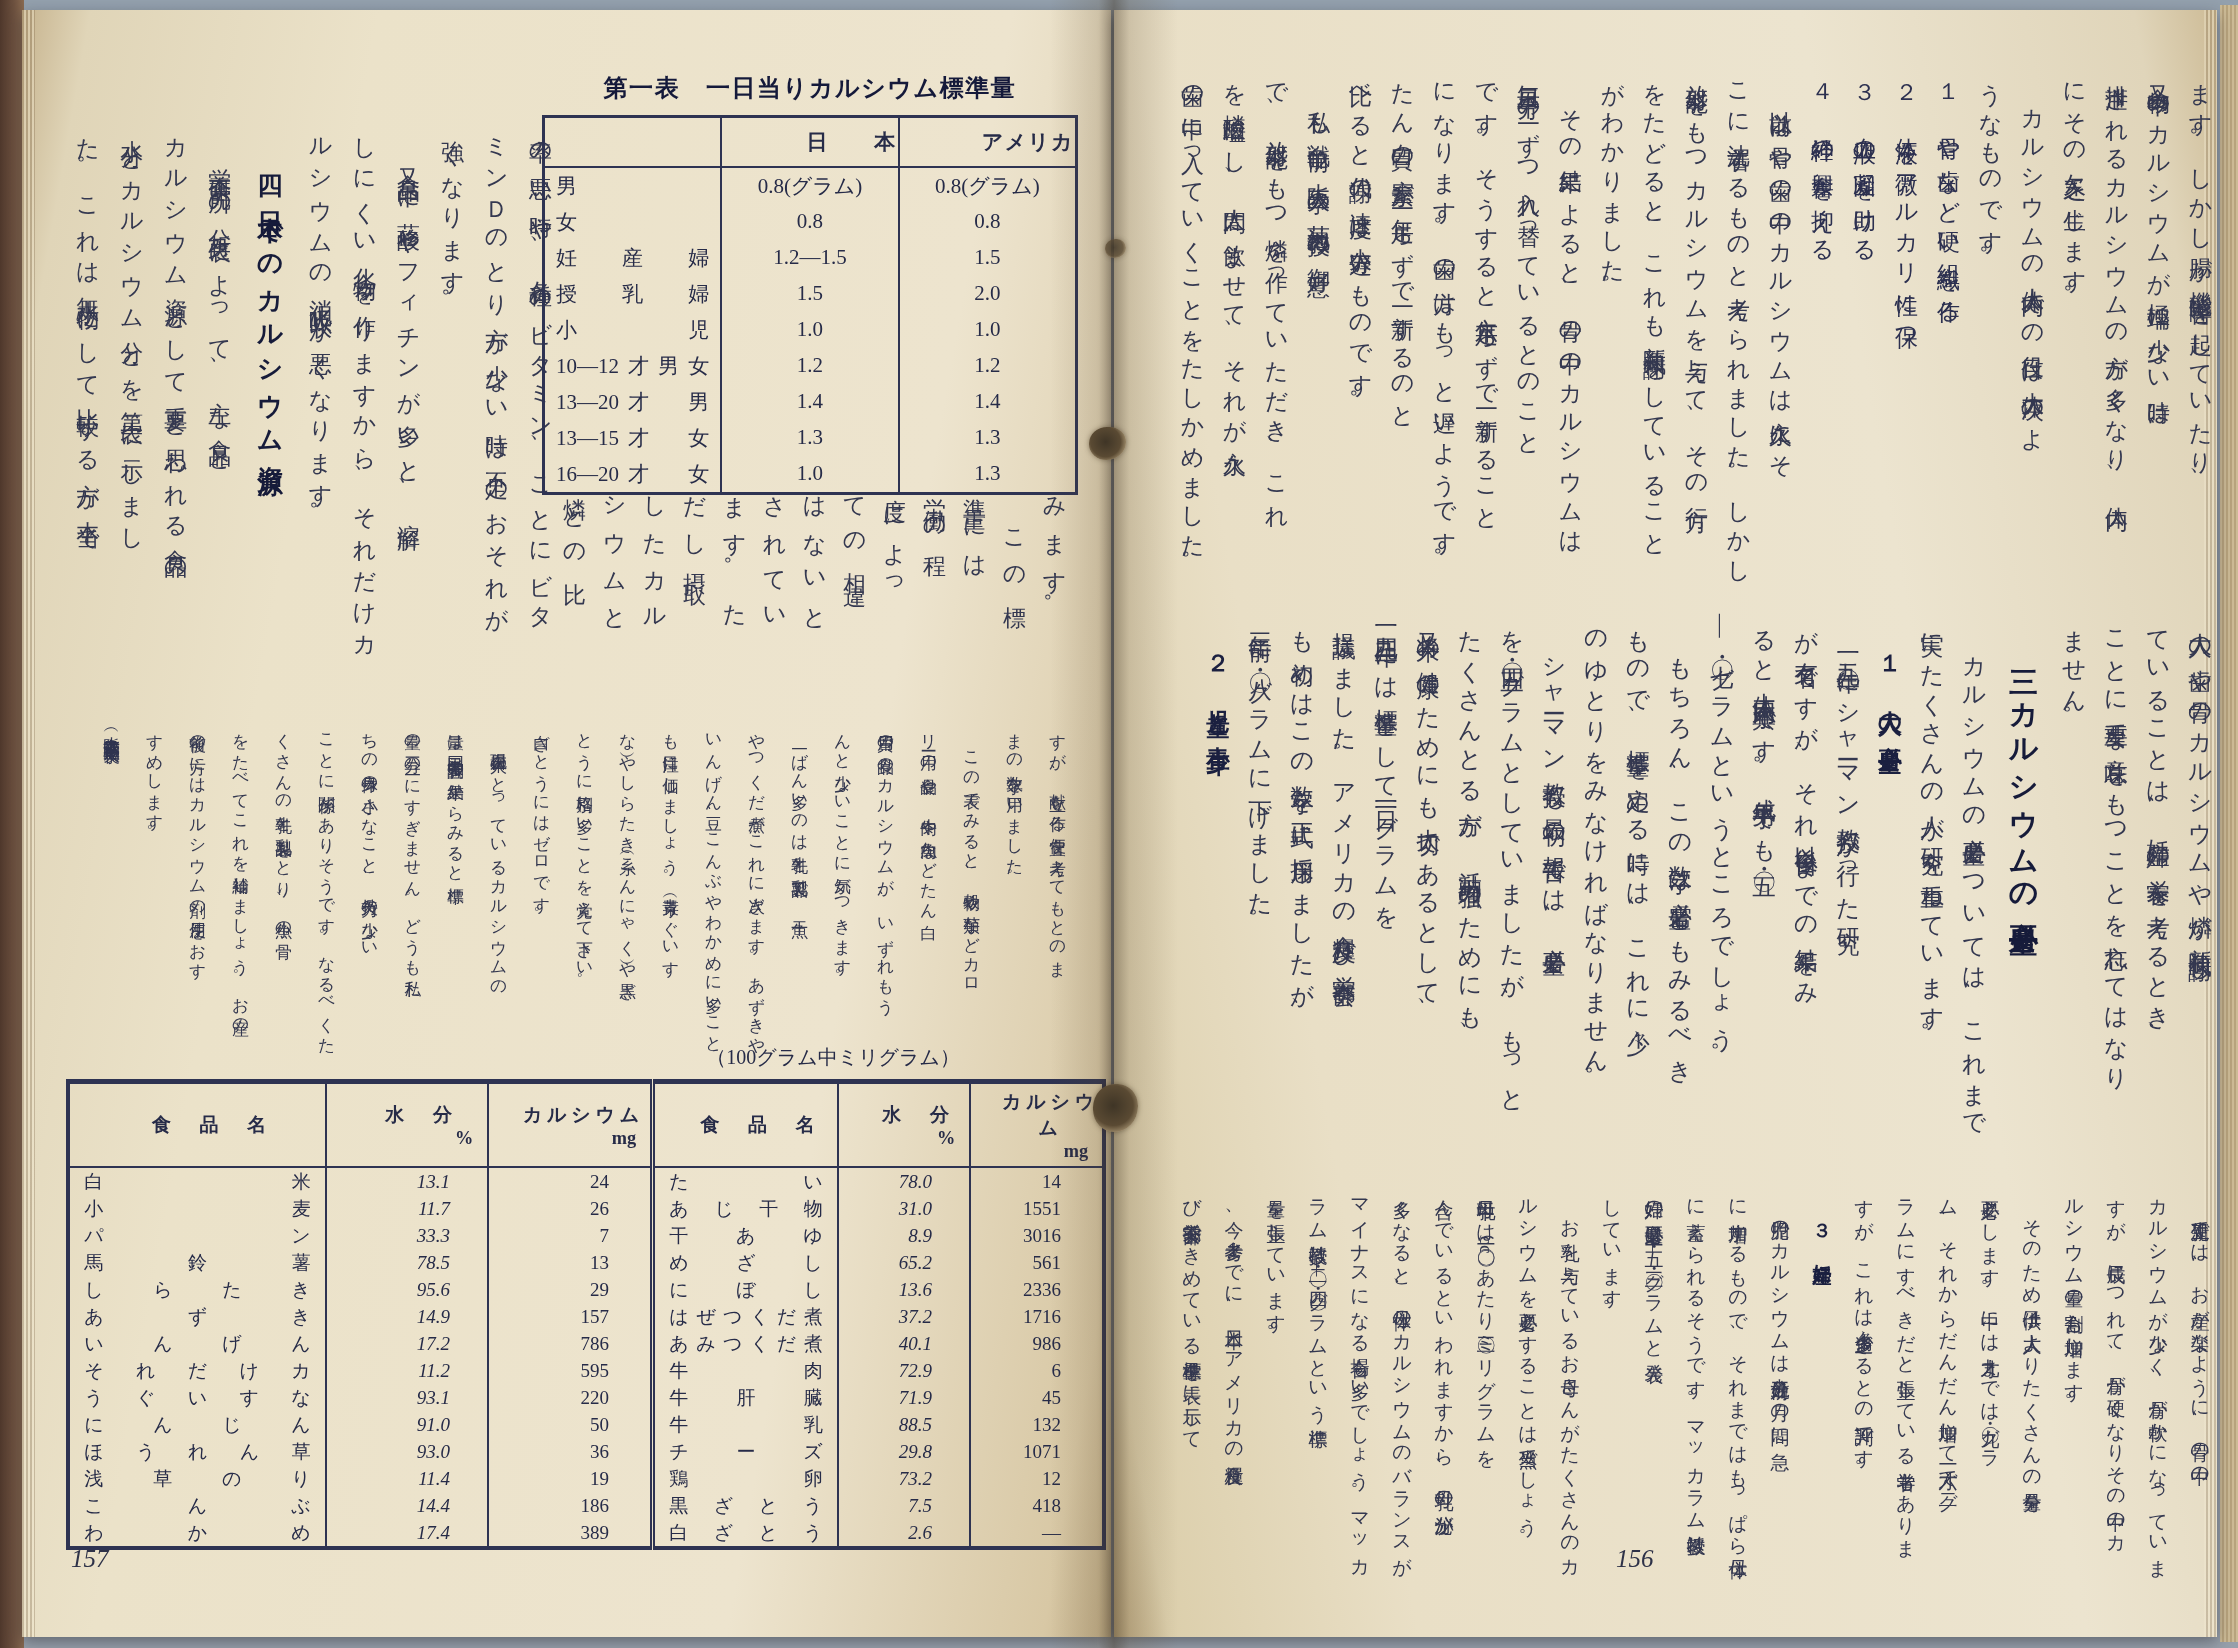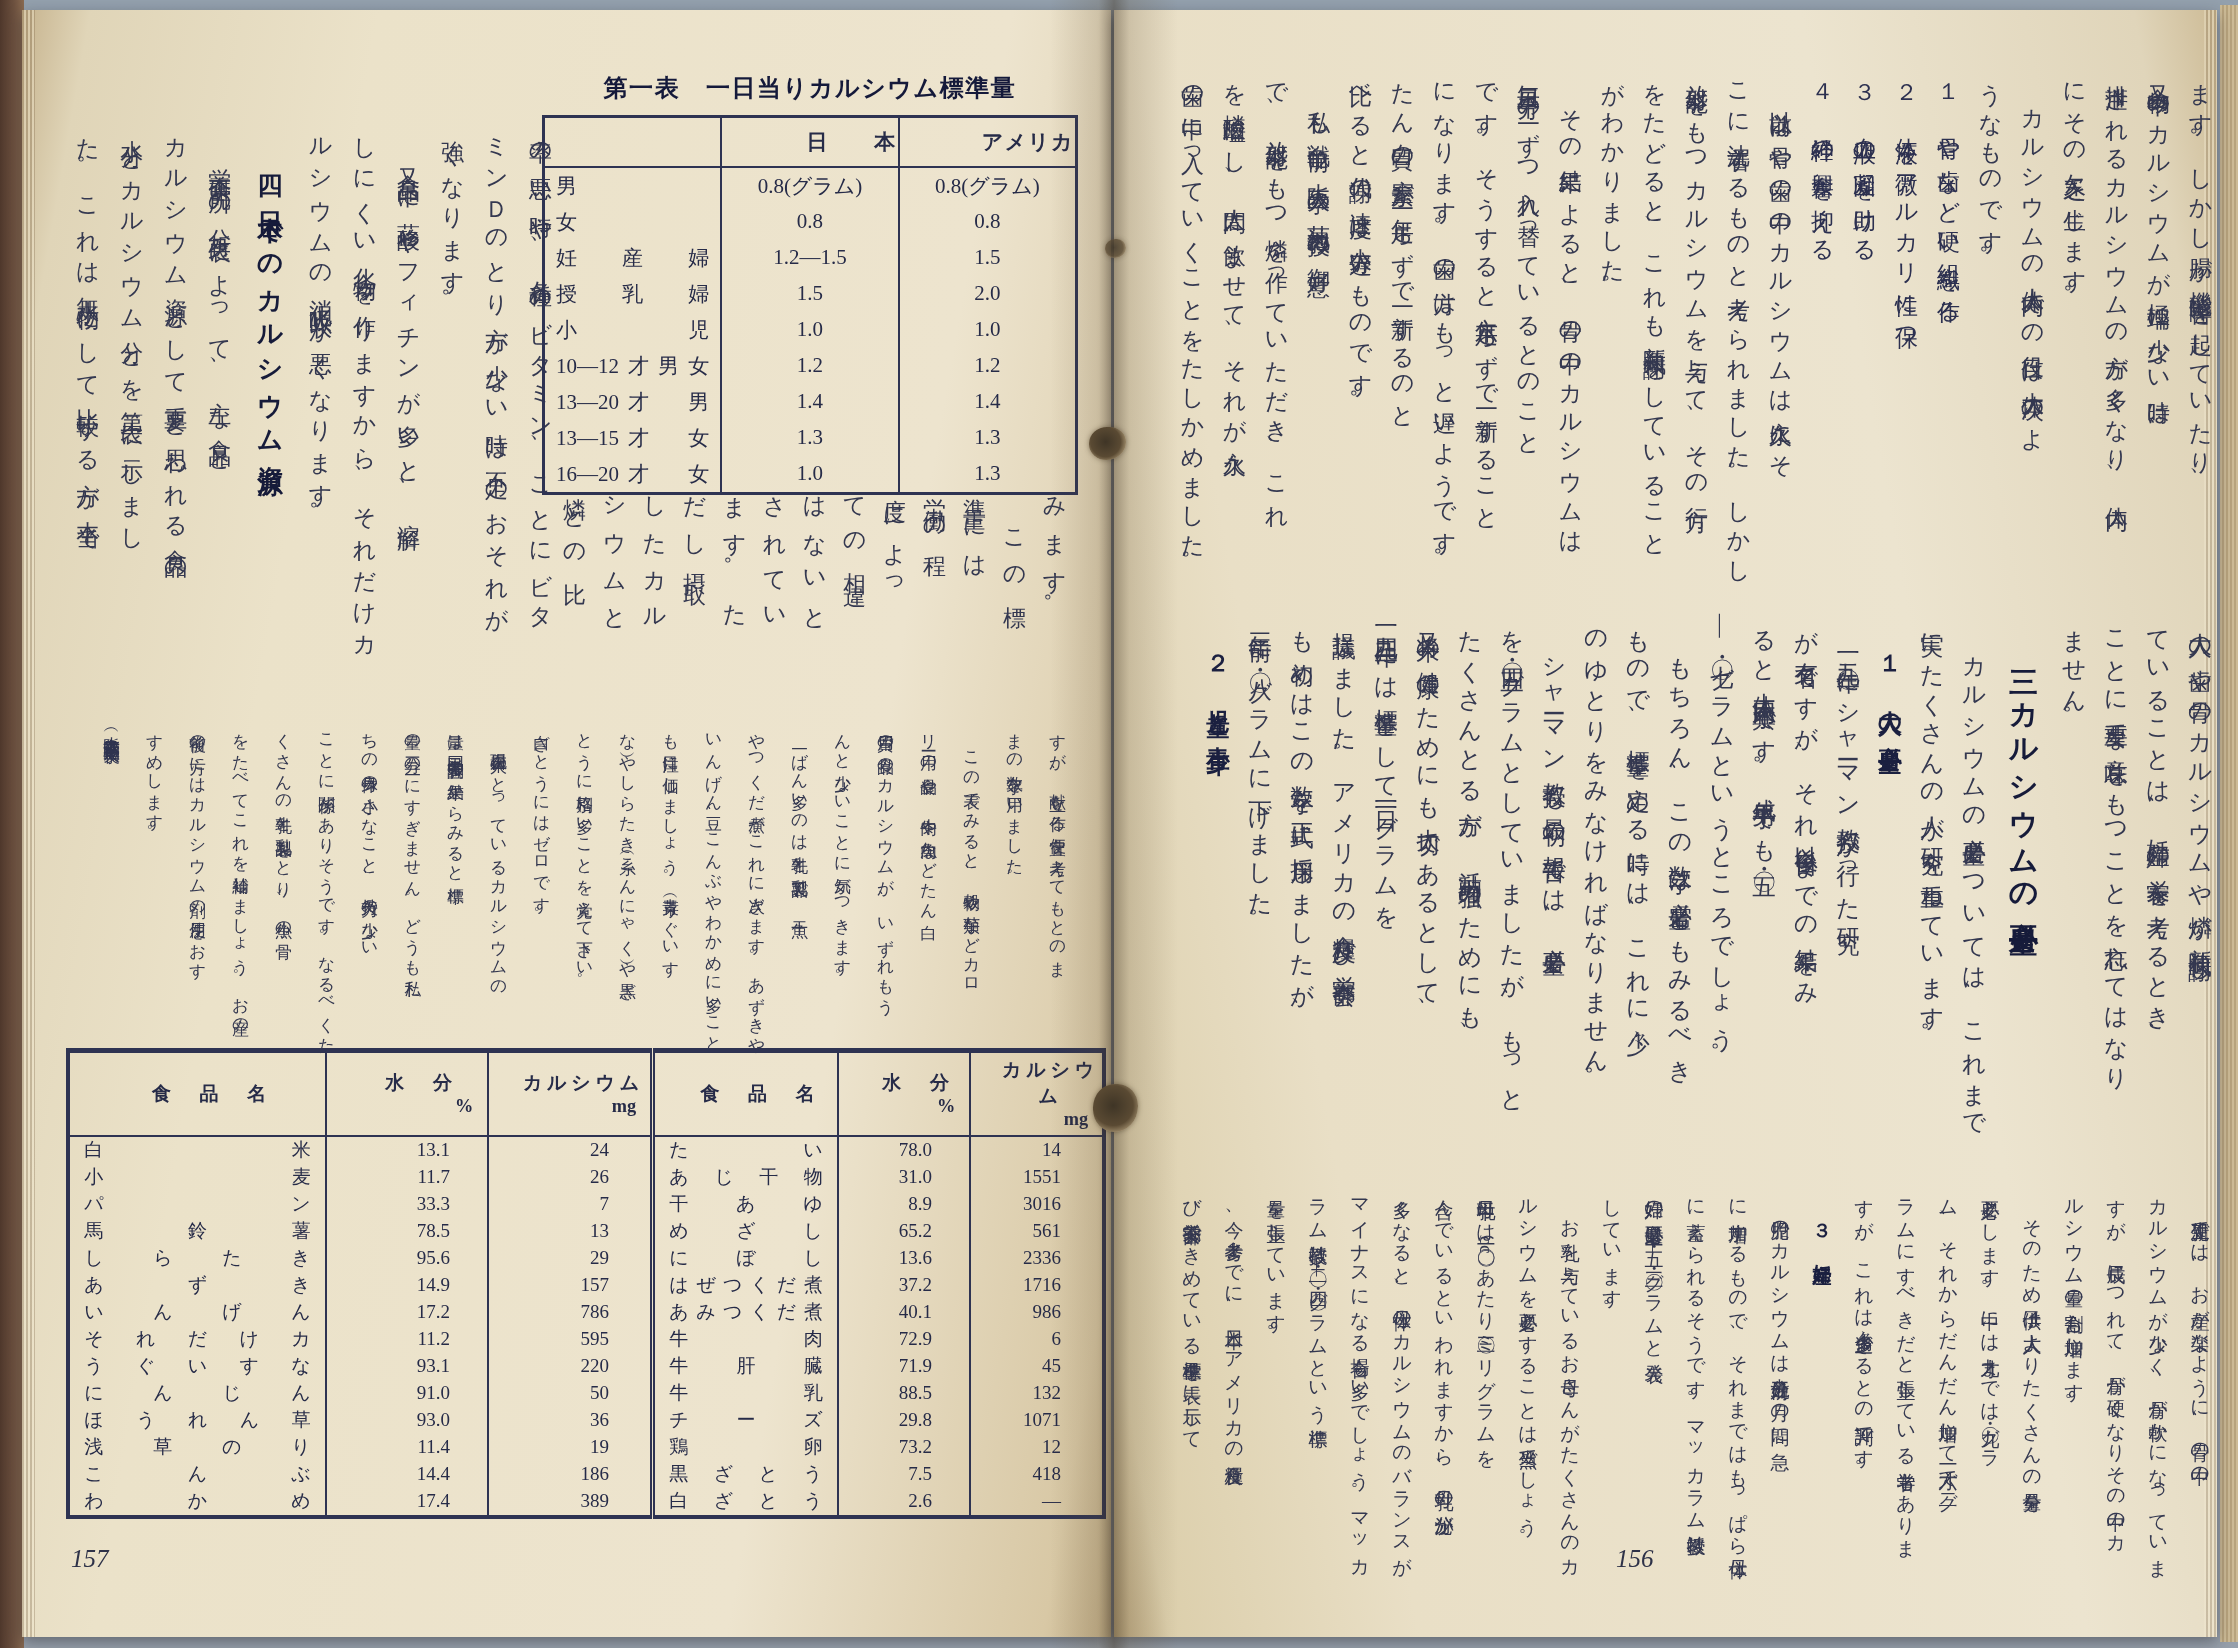--- a/index.html
+++ b/index.html
@@ -71,21 +71,21 @@
   #table2 .c0{width:253px;}
   #table2 .c1{width:158px;}
   #table2 .c2{width:159px;}
   #table2 .c3{width:180px;}
   #table2 .c4{width:128px;}
   #table2 .c5{width:129px;}
   #table2 td.c0,#table2 td.c3{padding:0 14.3px;text-align:justify;text-align-last:justify;}
   #table2 th.c1,#table2 td.c1,#table2 th.c4,#table2 td.c4{border-left:2px solid #2e3352;}
   #table2 th.c2,#table2 td.c2,#table2 th.c5,#table2 td.c5{border-left:2px solid #2e3352;}
   #table2 th.c3,#table2 td.c3{border-left:5.6px double #2e3352;}
-  #table2 td.c1,#table2 td.c4{text-align:right;padding-right:37px;}
+  #table2 td.c1,#table2 td.c4{text-align:right;padding-right:37px;font-style:italic;}
   #table2 td.c2,#table2 td.c5{text-align:right;padding-right:41px;}
 </style>
 </head>
 <body>
 
 <div id="stage">
   <div id="cover-edge"></div>
   <div id="right-stack"></div>
 
   <div class="page" id="page-left">
@@ -201,20 +201,21 @@
         <div class="vcol">ちの身体の小さなこと、持久力の少ない</div>
         <div class="vcol">ことに関係がありそうです。なるべくた</div>
         <div class="vcol">くさんの牛乳と乳製品をとり、小魚の骨</div>
         <div class="vcol">をたべてこれを補給しましょう。お産の</div>
         <div class="vcol">前後の方にはカルシウム剤の使用をおす</div>
         <div class="vcol">すめします。</div>
         <div class="vcol k-attr">（大阪女子学園短期大学長）</div>
       </div>
 
     <div id="table2-wrap">
+      <div id="table2-sub">（100グラム中ミリグラム）</div>
       <table id="table2">
         <thead>
           <tr>
             <th class="c0">
                 <span class="hm">食　品　名</span>
               </th>
             <th class="c1">
                 <span class="hm">水　分</span>
                 <span class="hu">%</span>
               </th>

